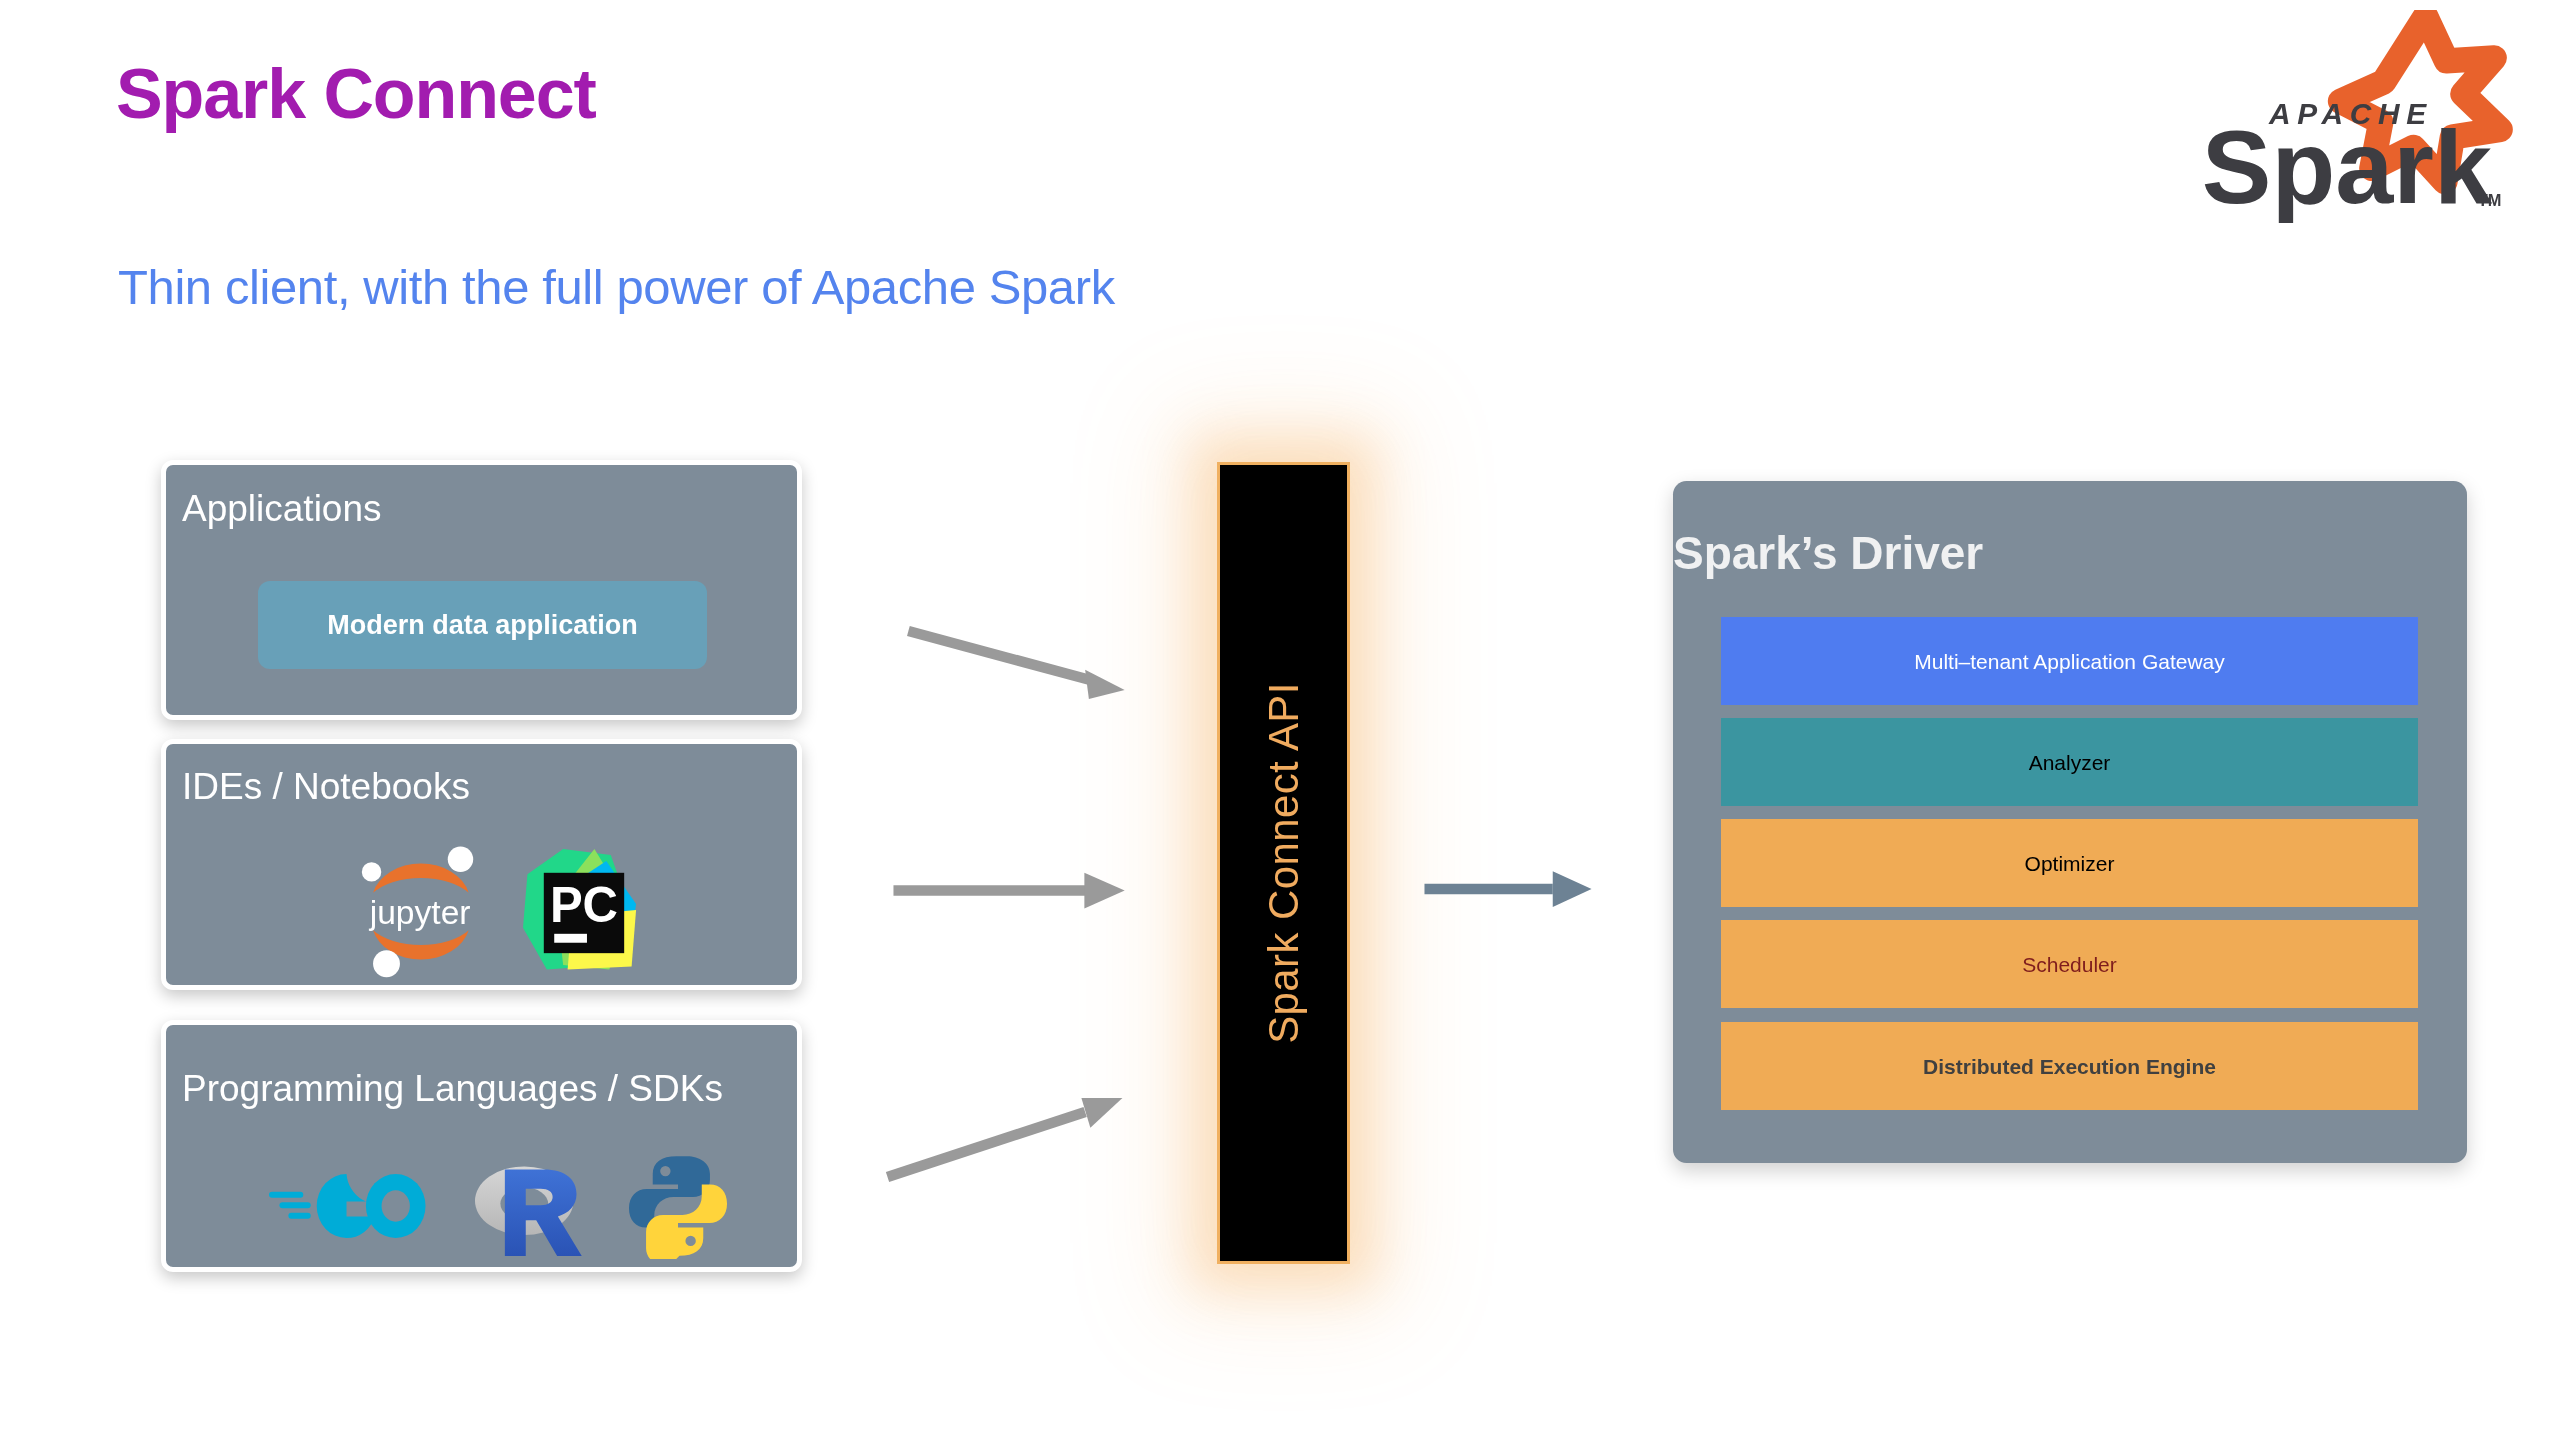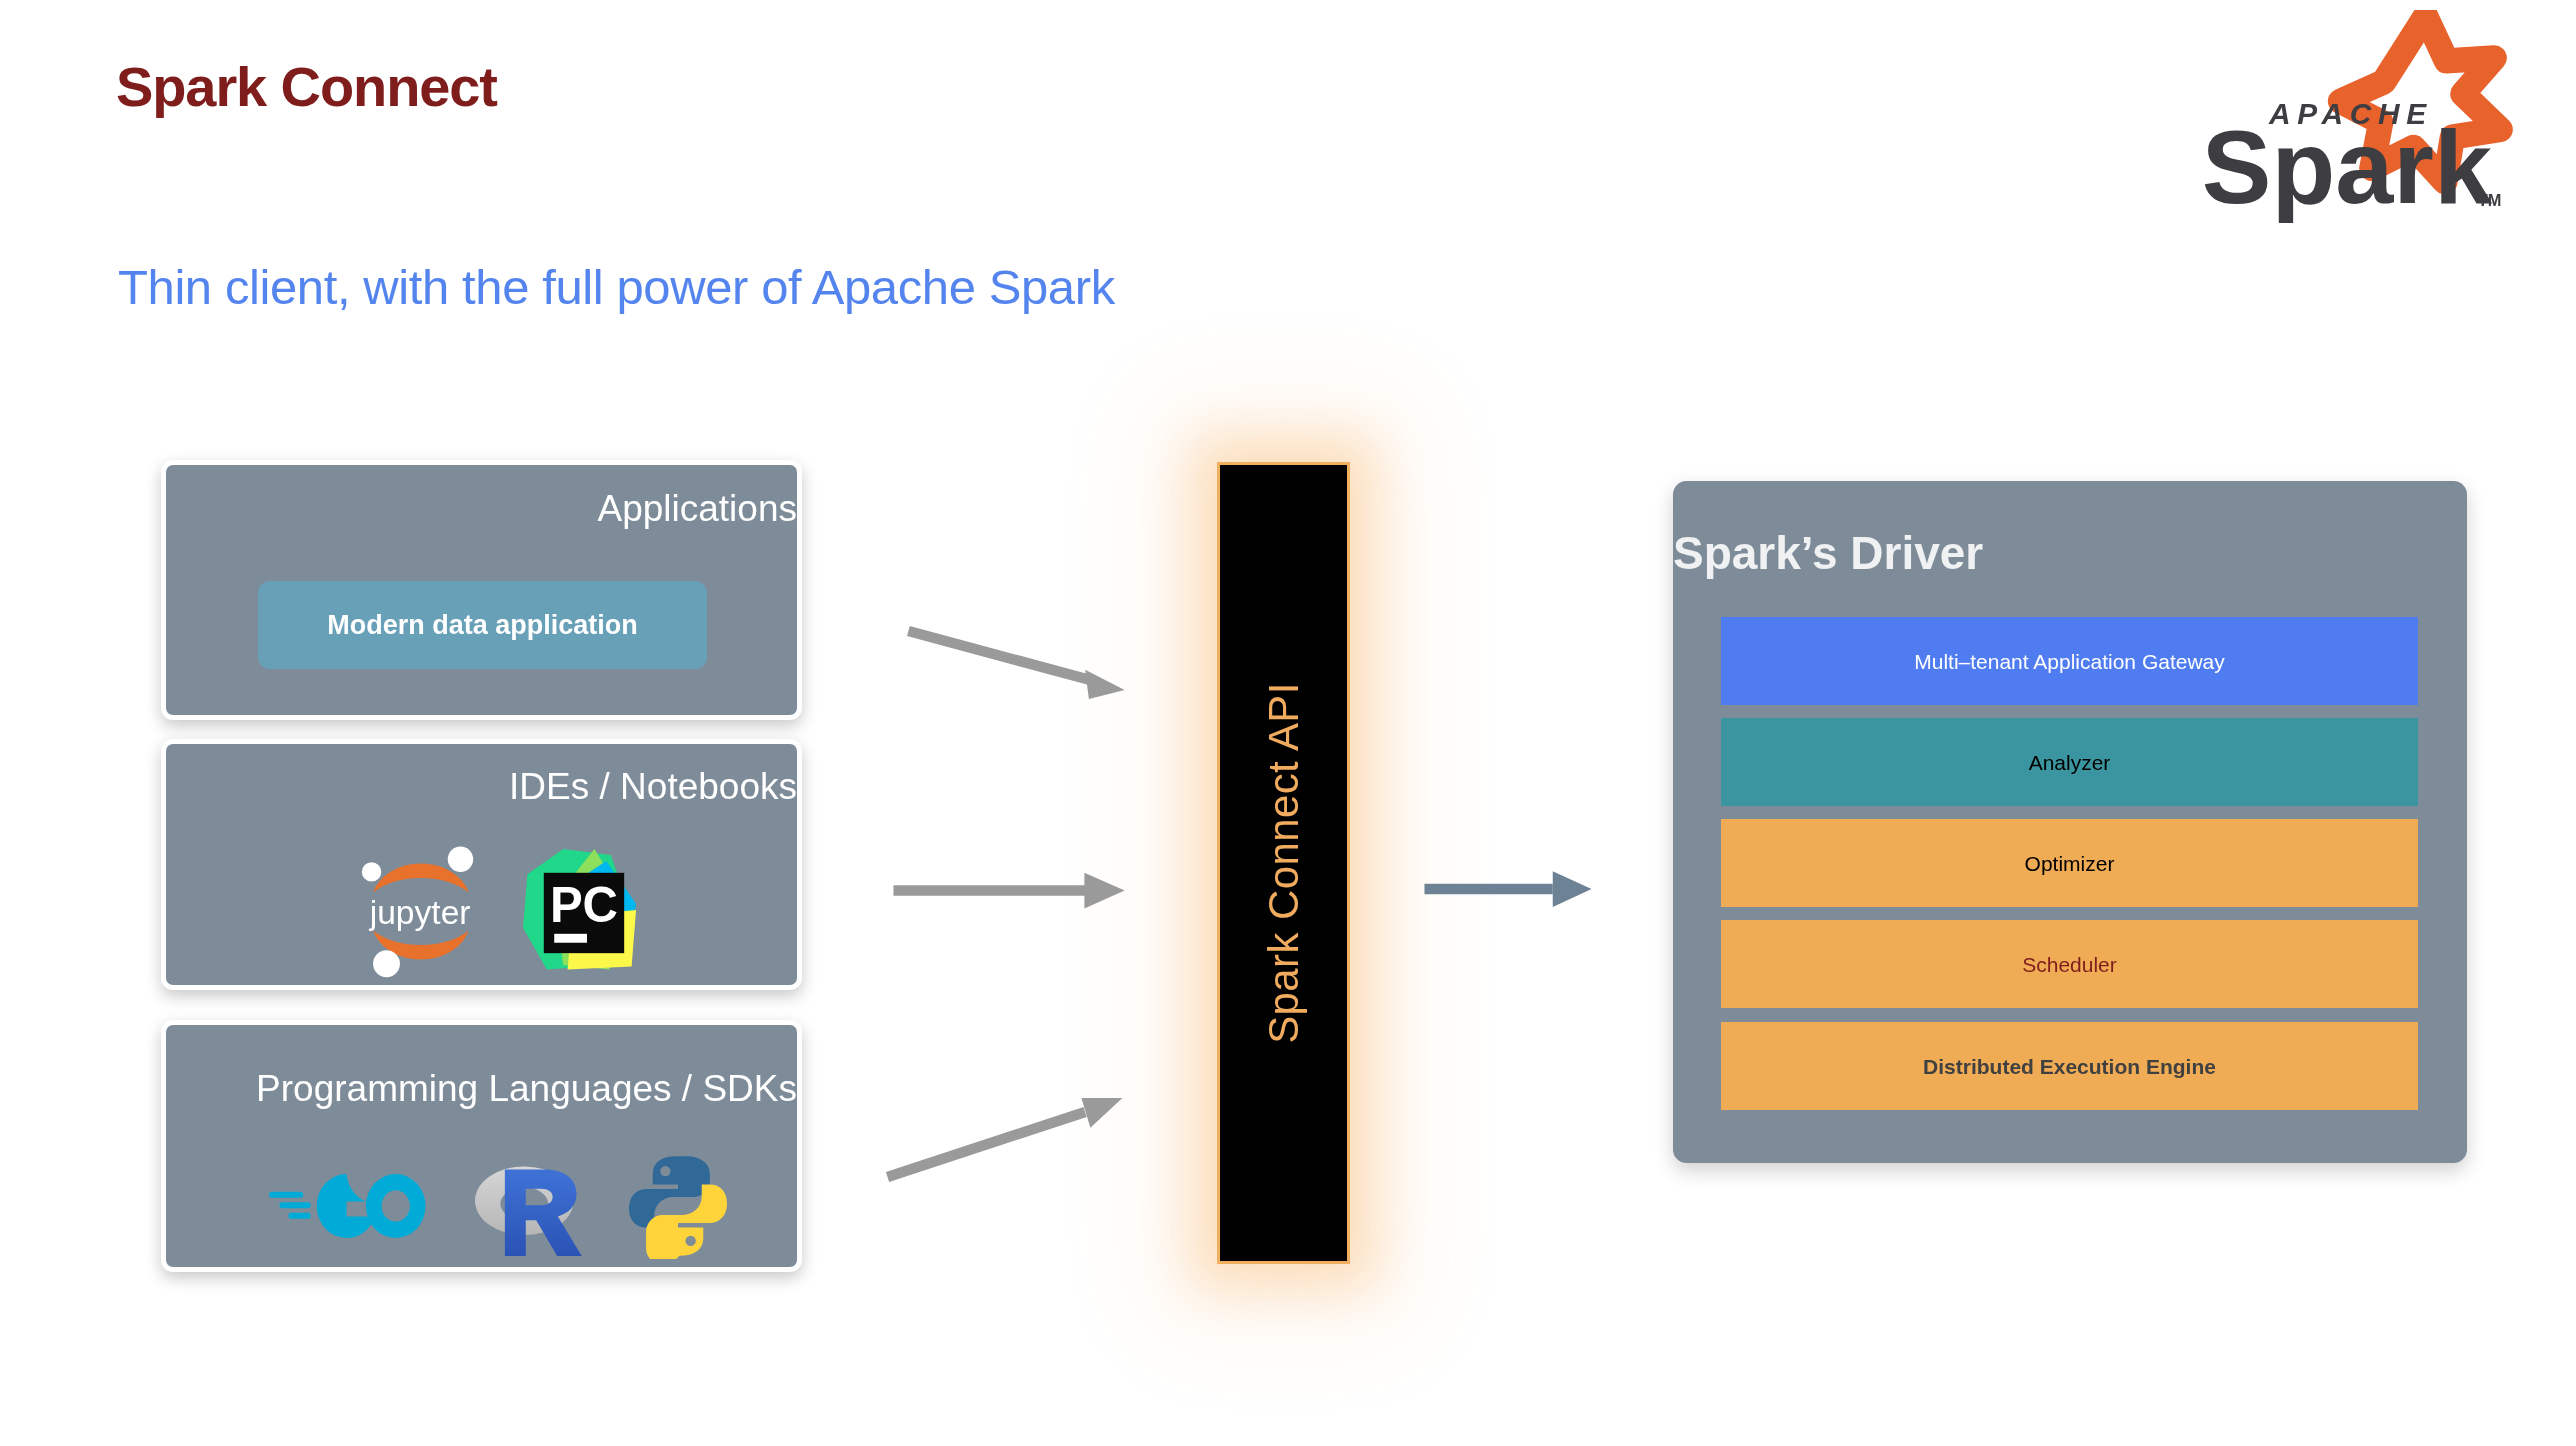--- a/index.html
+++ b/index.html
@@ -7,21 +7,21 @@
     width: 2576px; height: 1447px;
     background: #ffffff;
     font-family: "Liberation Sans", "DejaVu Sans", sans-serif;
     overflow: hidden;
   }
   #slide { position: relative; width: 2576px; height: 1447px; background: #fff; }
 
   
   #title {
     position: absolute; left: 116px; top: 58px;
-    font-size: 56px; font-weight: 700; color: #7f1d1d;
+    font-size: 70px; font-weight: 700; color: #a21caf;
     letter-spacing: -1.1px; line-height: 1.05;
   }
   #subtitle {
     position: absolute; left: 118px; top: 261px;
     font-size: 49px; font-weight: 400; color: #5484ee;
     letter-spacing: -0.4px; line-height: 1.1;
   }
 
   
   #spark-logo { position: absolute; right: 46px; top: 10.4px; width: 373px; height: 213px; }
@@ -33,22 +33,22 @@
     border: 5.2px solid #ffffff;
     border-radius: 12px;
     box-shadow: 0 6px 16.4px rgba(0,0,0,0.22);
   }
   #box-applications { top: 460px;  height: 260px; }
   #box-ides         { top: 739px;  height: 251px; }
   #box-langs        { top: 1020px; height: 252px; }
 
   .box-title {
     position: absolute; left: 0; right: 0;
-    text-align: right; color: #ffffff;
-    font-size: 37px; font-weight: 400; line-height: 1.18;
+    text-align: left; color: #ffffff;
+    font-size: 37px; font-weight: 400; line-height: 1.18; padding-left: 16px;
   }
   #box-applications .box-title { top: 22.4px; }
   #box-ides .box-title         { top: 21px; }
   #box-langs .box-title        { top: 19.4px; margin-top: 23px; }
 
   #modern-app-chip {
     position: absolute; left: 92px; top: 116px;
     width: 449px; height: 88px;
     background: #68a0b8; border-radius: 12px;
     display: flex; align-items: center; justify-content: center;

